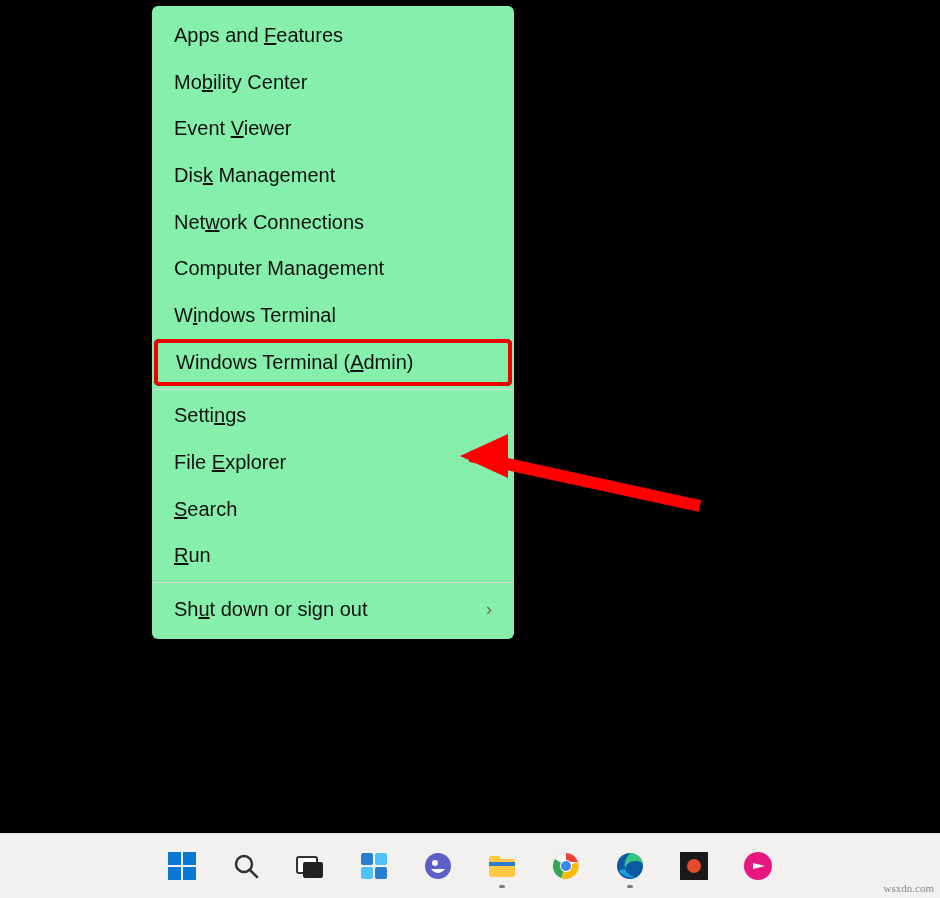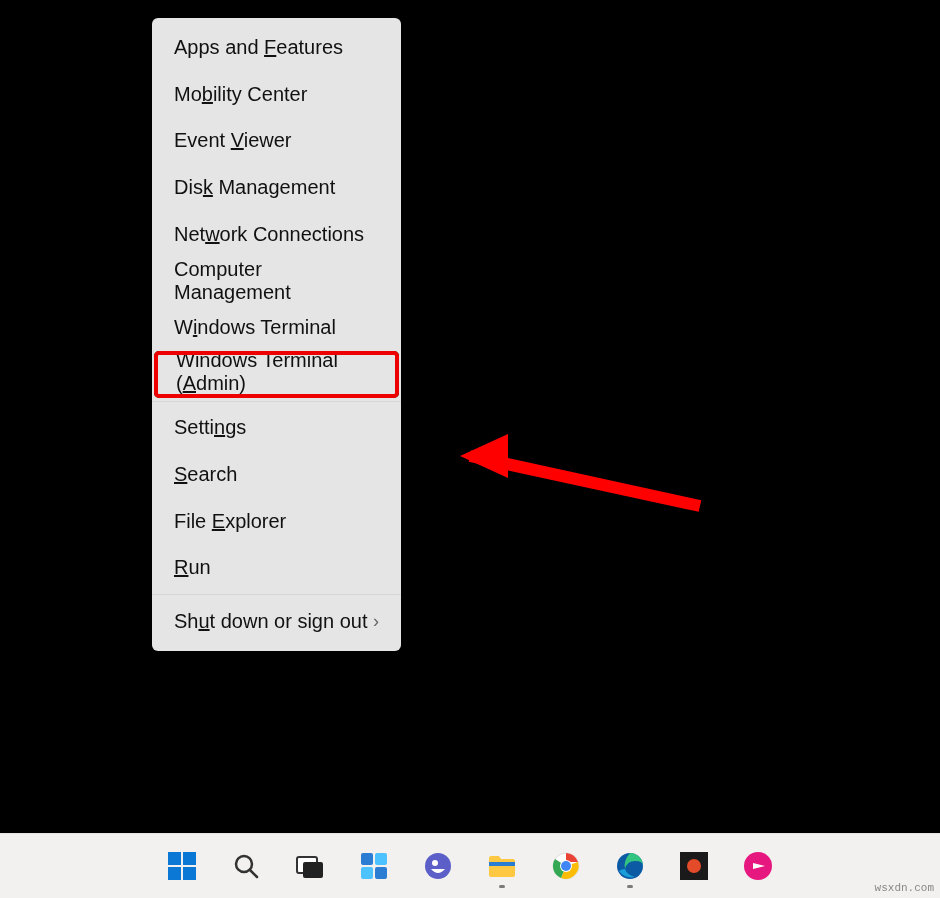--- a/index.html
+++ b/index.html
@@ -8,24 +8,24 @@
     font-family: "Segoe UI", -apple-system, sans-serif;
     background: #000;
     position: relative;
   }
   .desktop {
     position: absolute; inset: 0;
     background: #000;
   }
   .context-menu {
     position: absolute;
-    top: 18px;
+    top: 6px;
     left: 152px;
-    width: 249px;
-    background: #e5e5e5;
+    width: 362px;
+    background: #86efac;
     border-radius: 6px;
     box-shadow: 0 2px 10px rgba(0,0,0,0.3);
     padding: 6px 0;
   }
   .menu-item {
     display: flex;
     align-items: center;
     justify-content: space-between;
     padding: 0 22px;
     height: 46.7px;
@@ -40,21 +40,20 @@
     background: #d8d8d8;
     margin: 3px 0;
   }
   .highlighted {
     outline: 4px solid #ee0000;
     outline-offset: -4px;
     border: 3px solid #111;
     border-radius: 5px;
     padding: 0 19px;
     margin: 0 2px;
-    align-items: flex-end;
   }
   .submenu-arrow {
     font-size: 18px;
     color: #666;
   }
 
   
   .arrow-annotation {
     position: absolute;
     top: 430px;
@@ -88,21 +87,21 @@
     width: 6px; height: 3px;
     background: #7a7a7a;
     border-radius: 2px;
   }
 
   .watermark {
     position: absolute;
     right: 6px; bottom: 4px;
     font-size: 11px;
     color: #888;
-    font-family: Liberation Mono, monospace;
+    font-family: Liberation Serif, serif;
   }
 </style>
 </head>
 <body>
 
 <div class="desktop"></div>
 
 <div class="context-menu" id="context-menu">
     <div class="menu-item">
       <span>Apps and <span class="u">F</span>eatures</span>
@@ -126,24 +125,24 @@
       <span>W<span class="u">i</span>ndows Terminal</span>
     </div>
     <div class="menu-item highlighted">
       <span>Windows Terminal (<span class="u">A</span>dmin)</span>
     </div>
     <div class="menu-separator"></div>
     <div class="menu-item">
       <span>Setti<span class="u">n</span>gs</span>
     </div>
     <div class="menu-item">
+      <span>File <span class="u">E</span>xplorer</span>
+    </div>
+    <div class="menu-item">
       <span><span class="u">S</span>earch</span>
-    </div>
-    <div class="menu-item">
-      <span>File <span class="u">E</span>xplorer</span>
     </div>
     <div class="menu-item">
       <span><span class="u">R</span>un</span>
     </div>
     <div class="menu-separator"></div>
     <div class="menu-item">
       <span>Sh<span class="u">u</span>t down or sign out</span>
       <span class="submenu-arrow">›</span>
     </div>
   </div>

